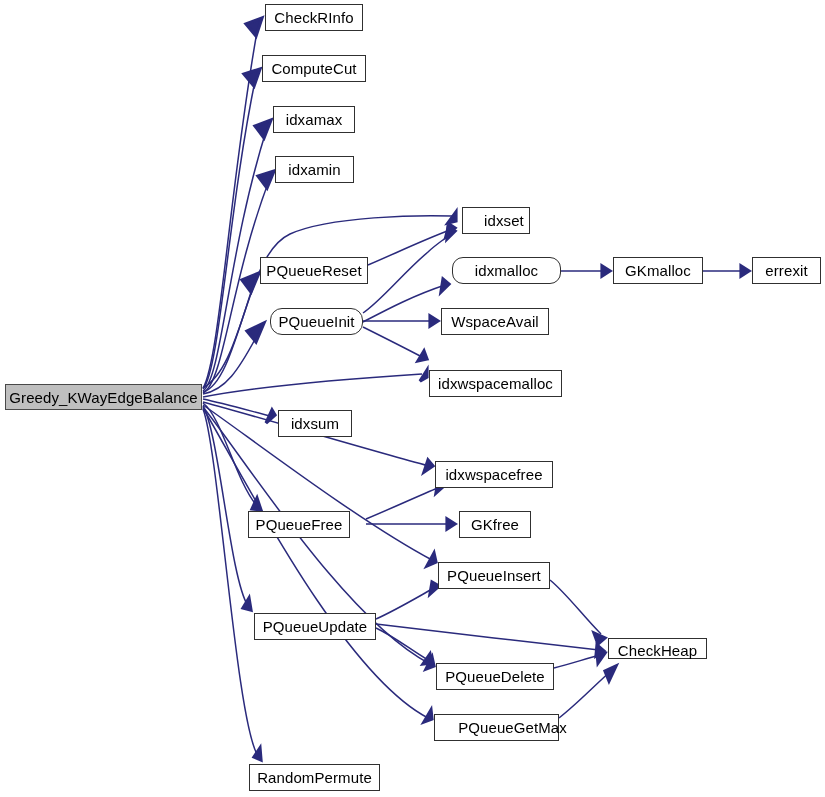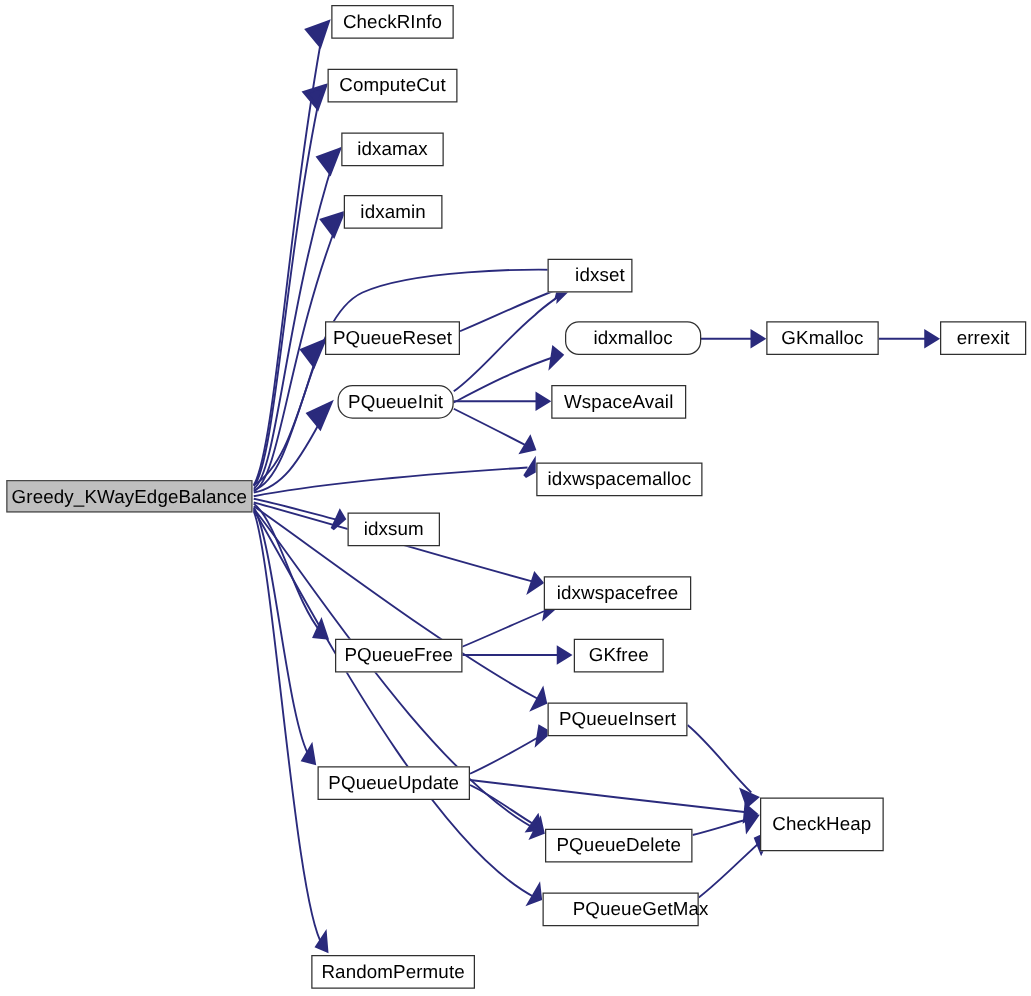--- a/index.html
+++ b/index.html
@@ -124,21 +124,21 @@
       </div>
       <div class="node" style="left: 262px; top: 55px; width: 104px; height: 27px;">
         <span class="node-label">ComputeCut</span>
       </div>
       <div class="node" style="left: 273px; top: 106px; width: 82px; height: 27px; align-items: center;">
         <span class="node-label">idxamax</span>
       </div>
       <div class="node" style="left: 275px; top: 156px; width: 79px; height: 27px;">
         <span class="node-label">idxamin</span>
       </div>
-      <div class="node" style="left: 438px; top: 207px; width: 68px; height: 27px; padding-left: 16px;">
+      <div class="node" style="left: 462px; top: 207px; width: 68px; height: 27px; padding-left: 16px;">
         <span class="node-label">idxset</span>
       </div>
       <div class="node" style="left: 260px; top: 257px; width: 108px; height: 27px;">
         <span class="node-label">PQueueReset</span>
       </div>
       <div class="node" style="left: 452px; top: 257px; width: 109px; height: 27px; border-radius: 11px;">
         <span class="node-label">idxmalloc</span>
       </div>
       <div class="node" style="left: 613px; top: 257px; width: 90px; height: 27px;">
         <span class="node-label">GKmalloc</span>
@@ -154,33 +154,33 @@
       </div>
       <div class="node" style="left: 429px; top: 370px; width: 133px; height: 27px;">
         <span class="node-label">idxwspacemalloc</span>
       </div>
       <div class="node" style="left: 278px; top: 410px; width: 74px; height: 27px;">
         <span class="node-label">idxsum</span>
       </div>
       <div class="node" style="left: 435px; top: 461px; width: 118px; height: 27px;">
         <span class="node-label">idxwspacefree</span>
       </div>
-      <div class="node" style="left: 268px; top: 511px; width: 102px; height: 27px;">
+      <div class="node" style="left: 248px; top: 511px; width: 102px; height: 27px;">
         <span class="node-label">PQueueFree</span>
       </div>
       <div class="node" style="left: 459px; top: 511px; width: 72px; height: 27px;">
         <span class="node-label">GKfree</span>
       </div>
       <div class="node" style="left: 438px; top: 562px; width: 112px; height: 27px;">
         <span class="node-label">PQueueInsert</span>
       </div>
       <div class="node" style="left: 254px; top: 613px; width: 122px; height: 27px;">
         <span class="node-label">PQueueUpdate</span>
       </div>
-      <div class="node" style="left: 608px; top: 638px; width: 99px; height: 43px;">
+      <div class="node" style="left: 608px; top: 638px; width: 99px; height: 21px; align-items: flex-end;">
         <span class="node-label">CheckHeap</span>
       </div>
       <div class="node" style="left: 436px; top: 663px; width: 118px; height: 27px;">
         <span class="node-label">PQueueDelete</span>
       </div>
       <div class="node" style="left: 434px; top: 714px; width: 125px; height: 27px; padding-left: 32px;">
         <span class="node-label">PQueueGetMax</span>
       </div>
       <div class="node" style="left: 249px; top: 764px; width: 131px; height: 27px;">
         <span class="node-label">RandomPermute</span>

